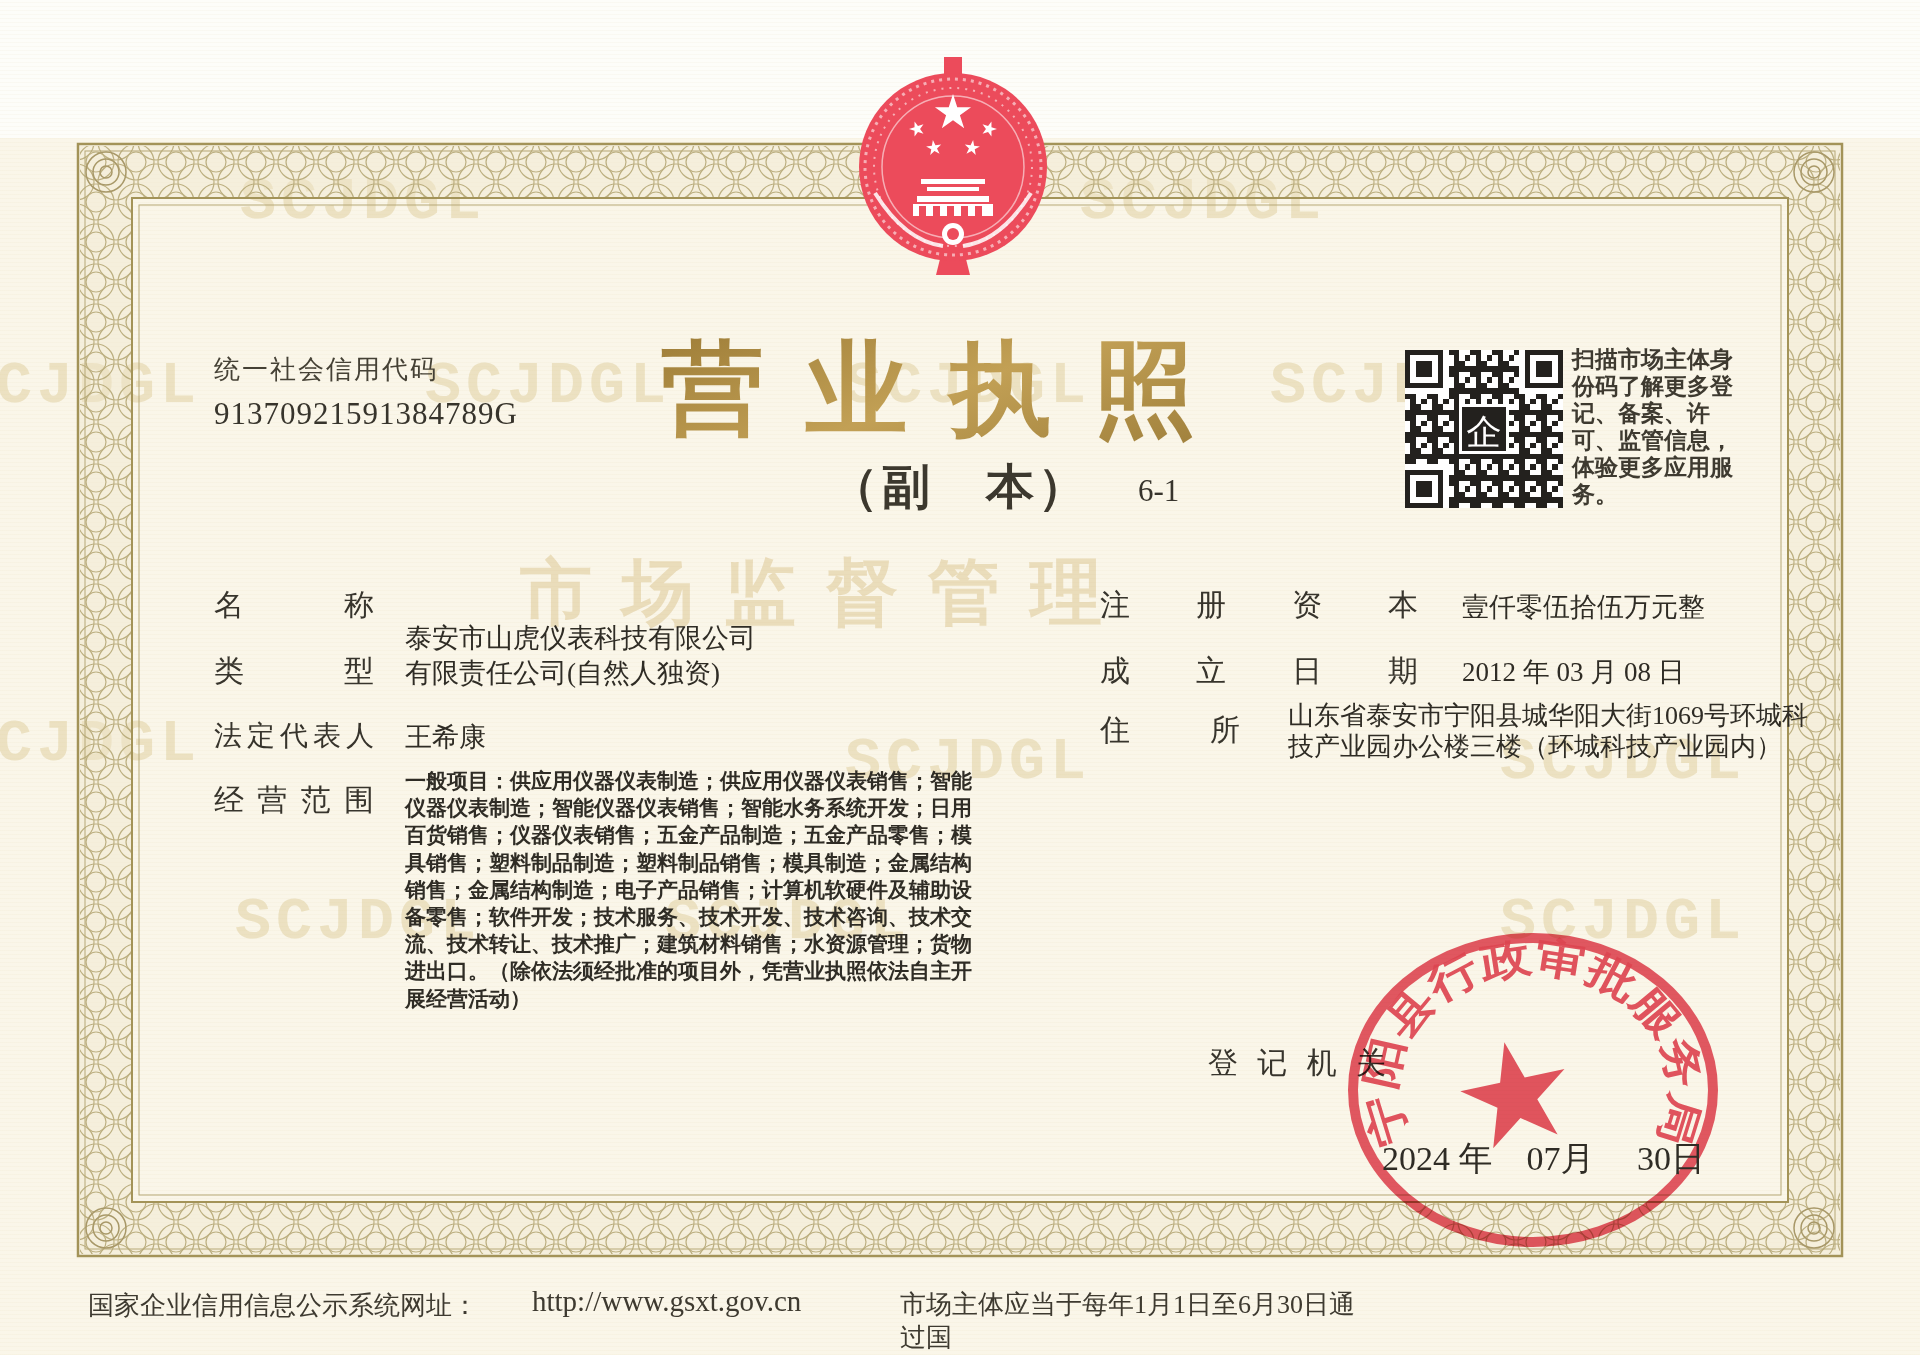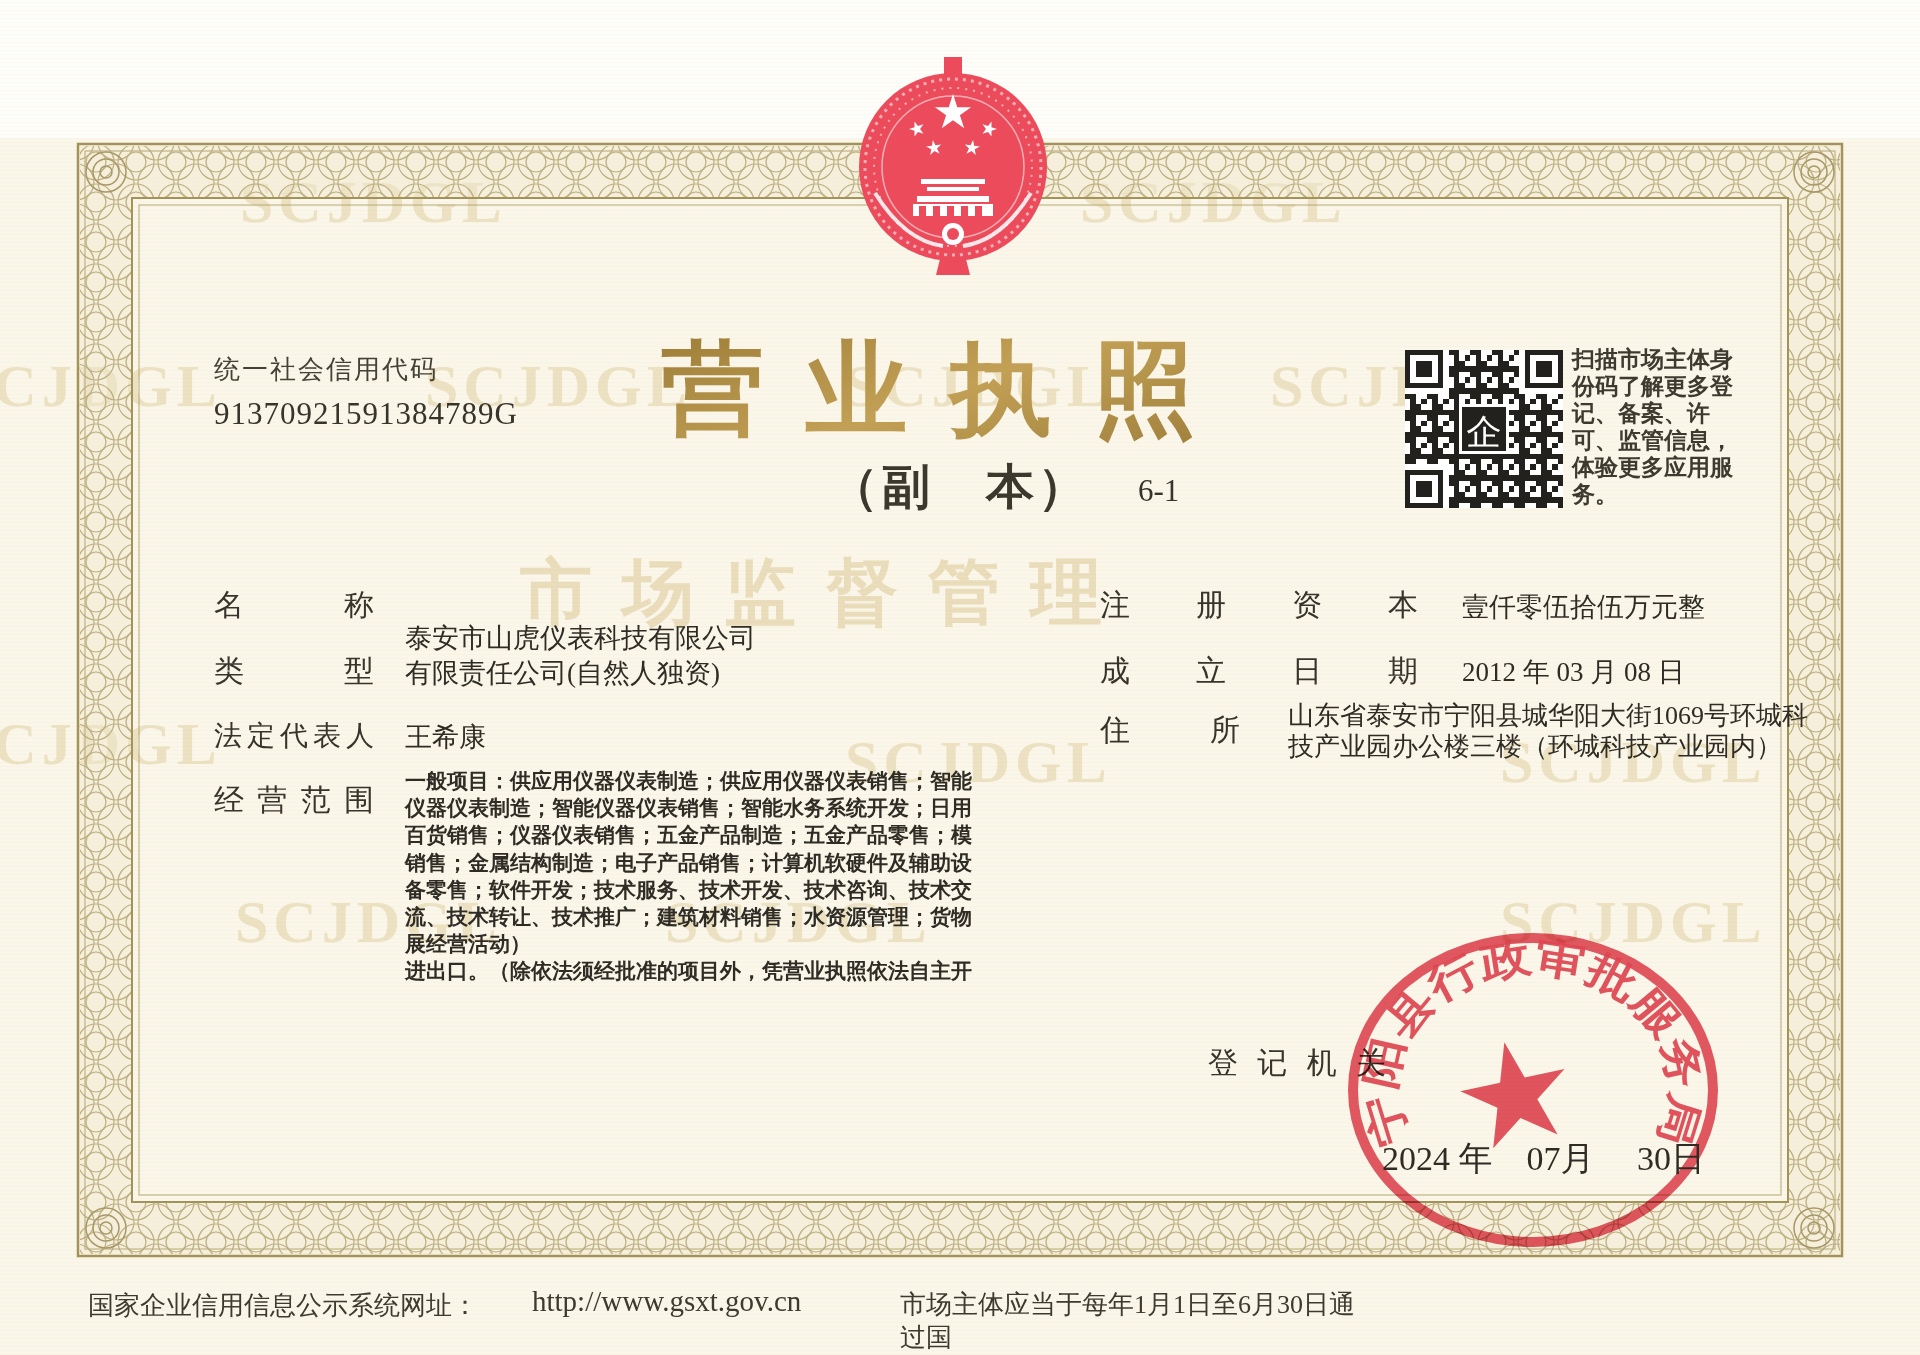--- a/index.html
+++ b/index.html
@@ -9,21 +9,21 @@
     font-family:"Liberation Serif","DejaVu Serif",serif;
     color:#3b372c;
   }
   .top-strip{position:absolute;left:0;top:0;width:1920px;height:138px;background:#fdfdf9;}
   .paper{
     position:absolute;left:0;top:0;width:1920px;height:1355px;overflow:hidden;
     background:
       repeating-linear-gradient(0deg, rgba(215,200,155,.08) 0 1px, transparent 1px 4px);
   }
   .wm{
-    position:absolute;font-family:Liberation Serif, serif;
+    position:absolute;font-family:Liberation Mono, monospace;
     font-weight:bold;font-size:60px;letter-spacing:5px;color:rgba(216,194,134,.40);
     white-space:nowrap;user-select:none;
   }
   .wm-center{
     position:absolute;left:520px;top:545px;font-size:72px;font-weight:bold;
     letter-spacing:30px;color:rgba(200,162,82,.30);white-space:nowrap;
   }
   .frame-svg{position:absolute;left:76px;top:142px;}
   .emblem{position:absolute;left:853px;top:55px;}
   .credit-label{position:absolute;left:214px;top:352px;font-size:26px;letter-spacing:2px;color:#454135;}
@@ -535,25 +535,26 @@
   <span class="fvalue" style="left:405px;top:655px">有限责任公司(自然人独资)</span>
 
   <span class="flabel" style="left:214px;top:717px;width:160px;font-size:28px">法定代表人</span>
   <span class="fvalue" style="left:405px;top:719px">王希康</span>
 
   <span class="flabel" style="left:214px;top:780px;width:160px">经营范围</span>
   <div class="scope">
     <div>一般项目：供应用仪器仪表制造；供应用仪器仪表销售；智能</div>
     <div>仪器仪表制造；智能仪器仪表销售；智能水务系统开发；日用</div>
     <div>百货销售；仪器仪表销售；五金产品制造；五金产品零售；模</div>
+    <div>具销售；塑料制品制造；塑料制品销售；模具制造；金属结构</div>
     <div>销售；金属结构制造；电子产品销售；计算机软硬件及辅助设</div>
     <div>备零售；软件开发；技术服务、技术开发、技术咨询、技术交</div>
     <div>流、技术转让、技术推广；建筑材料销售；水资源管理；货物</div>
+    <div>进出口。（除依法须经批准的项目外，凭营业执照依法自主开</div>
     <div>展经营活动）</div>
-    <div>进出口。（除依法须经批准的项目外，凭营业执照依法自主开</div>
   </div>
 
   <span class="flabel" style="left:1100px;top:585px;width:318px">注　册　资　本</span>
   <span class="fvalue" style="left:1462px;top:589px">壹仟零伍拾伍万元整</span>
 
   <span class="flabel" style="left:1100px;top:651px;width:318px">成　立　日　期</span>
   <span class="fvalue" style="left:1462px;top:654px">2012 年 03 月 08 日</span>
 
   <span class="flabel" style="left:1100px;top:710px;width:140px">住　　所</span>
   <div class="addr">

